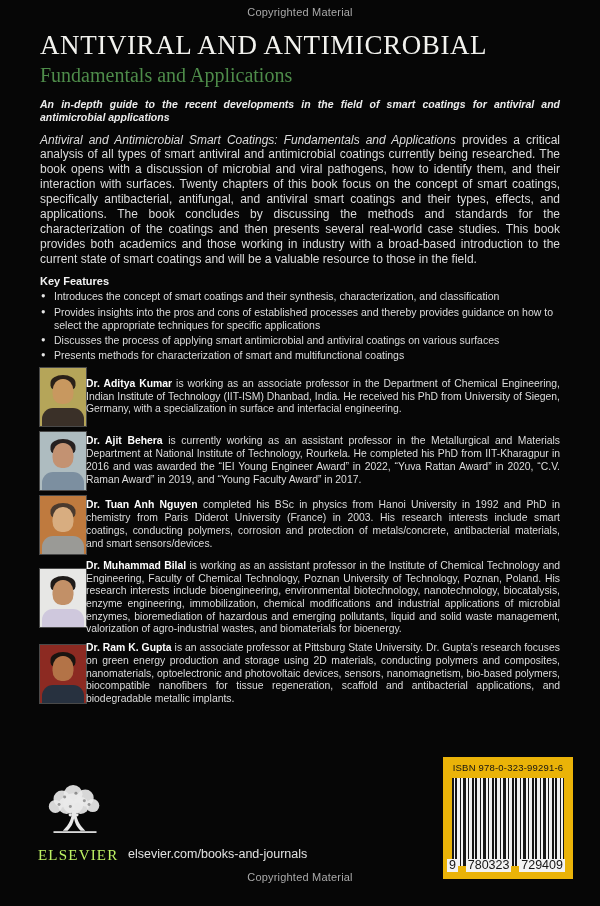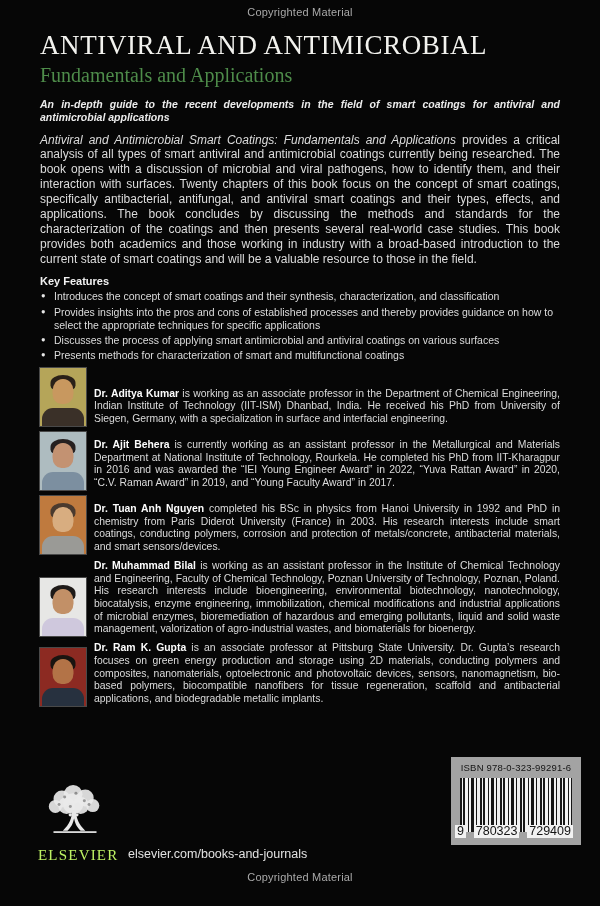--- a/index.html
+++ b/index.html
@@ -26,33 +26,33 @@
     margin:9px 0 8px;font-size:12px;line-height:1.24;text-align:justify;color:#dcdcdc;
   }
   .description em{font-style:italic;}
   .section-heading{margin:9px 0 0;font-size:11px;font-weight:bold;color:#f2f2f2;}
   ul.features{margin:3px 0 0;padding:0;list-style:none;}
   ul.features li{
     position:relative;padding-left:14px;margin:2.5px 0;font-size:10.5px;line-height:1.22;color:#dcdcdc;
   }
   ul.features li::before{content:"●";position:absolute;left:1px;top:1px;font-size:7.5px;color:#e8e8e8;}
   .editors{margin-top:4px;}
-  .editor{display:flex;gap:8px;margin-top:6px;align-items:flex-end;}
+  .editor{display:flex;margin-top:6px;align-items:center;}
   .photo{
     flex:0 0 46px;height:58px;position:relative;overflow:hidden;
     box-shadow:0 0 0 1px rgba(200,200,200,.35);
   }
   .photo .hair{position:absolute;left:50%;top:7px;transform:translateX(-50%);width:25px;height:16px;border-radius:50% 50% 35% 35%;}
   .photo .head{position:absolute;left:50%;top:11px;transform:translateX(-50%);width:21px;height:25px;border-radius:48% 48% 42% 42%;}
   .photo .torso{position:absolute;left:50%;bottom:-3px;transform:translateX(-50%);width:42px;height:21px;border-radius:11px 11px 0 0;}
   .bio{flex:1;margin:0;font-size:10.4px;line-height:12.7px;text-align:justify;color:#dcdcdc;}
   .bio b{color:#fdfdfd;}
   
   .isbn-box{
-    position:absolute;right:19px;top:757px;width:130px;height:88px;background:#a3a3a3;color:#141414;
+    position:absolute;right:27px;top:757px;width:130px;height:122px;background:#eab308;color:#141414;
   }
   .isbn-label{margin-top:5px;text-align:center;font-size:9.5px;letter-spacing:.2px;color:#141414;}
   .barcode{
     position:absolute;left:9px;right:9px;top:21px;bottom:13px;
     background:repeating-linear-gradient(90deg,
       #161616 0 2px,#f2f2f2 2px 3px,#161616 3px 5px,#f2f2f2 5px 8px,
       #161616 8px 9px,#f2f2f2 9px 11px,#161616 11px 14px,#f2f2f2 14px 16px,
       #161616 16px 17px,#f2f2f2 17px 20px);
   }
   .barcode-digits{

